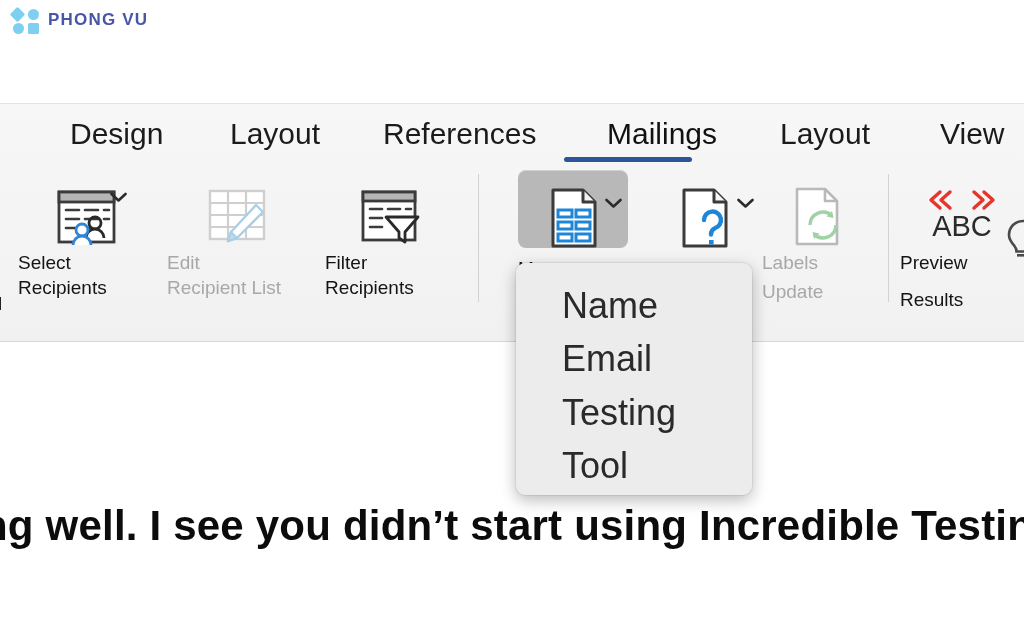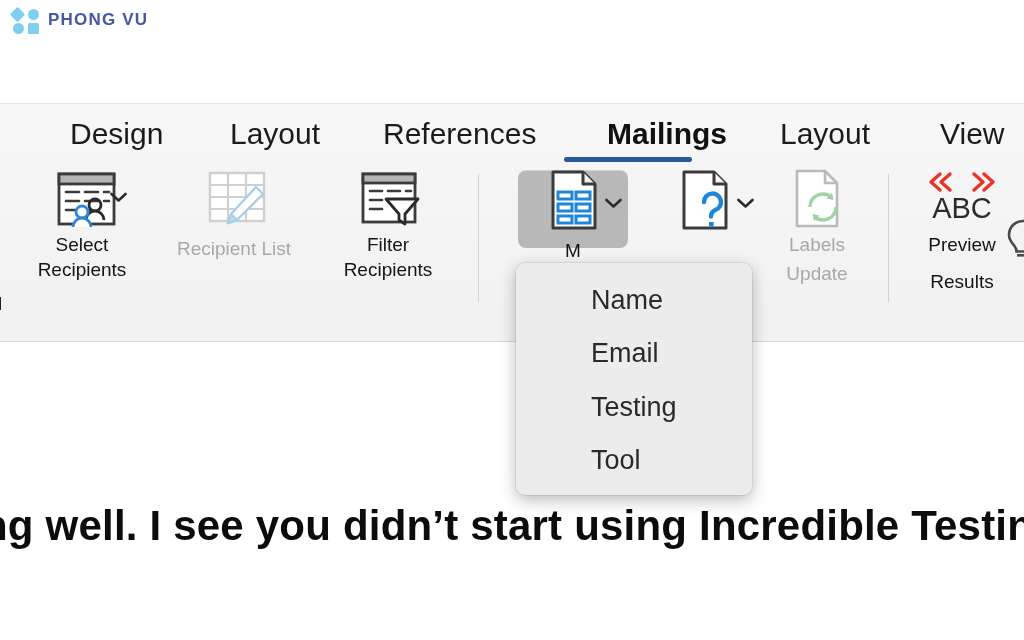--- a/index.html
+++ b/index.html
@@ -67,21 +67,21 @@
     width: 1024px; height: 62px;
   }
   .tab {
     position: absolute;
     top: 13px;
     font-size: 30px;
     color: #1b1b1b;
     white-space: nowrap;
     margin-left: 40px;
   }
-  .tab.active { font-weight: bold; color: #111; }
+  .tab.active { font-weight: normal; color: #111; }
   .tab-underline {
     position: absolute;
     height: 5px;
     border-radius: 2.5px;
     background: #2b579a;
     top: 53px;
   }
   .bulb-icon {
     position: absolute;
     left: 1005px; top: 114px;
@@ -89,22 +89,22 @@
   }
 
   
   .ribbon-body {
     position: absolute;
     left: 0; top: 62px;
     width: 1024px; height: 176px;
   }
   .rb-btn {
     position: absolute;
-    top: 0;
-    text-align: center;
+    top: 18px;
+    text-align: left;
     color: #1b1b1b;
   }
   .rb-icon {
     position: relative;
     margin: 0 auto;
     width: 70px; height: 62px;
   }
   .rb-label {
     margin-top: 4px;
     font-size: 19px;
@@ -144,24 +144,23 @@
     width: 236px; height: 232px;
     background: #ececec;
     border-radius: 9px;
     box-shadow: 0 5px 16px rgba(0,0,0,.28), 0 0 0 1px rgba(0,0,0,.06);
     z-index: 40;
     overflow: hidden;
   }
   .dd-item {
     position: absolute;
     left: 46px;
-    font-size: 27px;
+    font-size: 36px;
     color: #2a2a2a;
     white-space: nowrap;
-    margin-left: 29px;
   }
 
   
   .doc-area {
     position: absolute;
     left: 0; top: 342px;
     width: 1024px; height: 298px;
     background: #ffffff;
     overflow: hidden;
   }
@@ -253,21 +252,22 @@
               <line x1="11" y1="43" x2="65" y2="43"></line>
               <line x1="29" y1="7" x2="29" y2="55"></line>
               <line x1="47" y1="7" x2="47" y2="55"></line>
             </g>
             <g>
               <path d="M57 21 L64 28 L38 54 L29 57 L32 48 Z" fill="#ffffff" stroke="#a9cfe8" stroke-width="2.4" stroke-linejoin="round"></path>
               <path d="M32 48 L38 54 L29 57 Z" fill="#bcdcf0" stroke="#a9cfe8" stroke-width="2"></path>
             </g>
           </svg>
         </div>
-        <div class="rb-label" style="margin-top:8px">Recipient List</div>
+        <div class="rb-label">Edit</div>
+        <div class="rb-label" style="margin-top:0">Recipient List</div>
       </div>
 
       <div class="rb-btn" style="left:325px; width:126px">
         <div class="rb-icon">
           <svg viewBox="0 0 70 62" width="70" height="62">
             <rect x="10" y="8" width="52" height="48" fill="#fff" stroke="#3b3b3b" stroke-width="2.8"></rect>
             <rect x="10" y="8" width="52" height="9" fill="#b5b5b5" stroke="#3b3b3b" stroke-width="2.8"></rect>
             <g stroke="#3b3b3b" stroke-width="2.6" stroke-linecap="round">
               <line x1="17" y1="25" x2="29" y2="25"></line>
               <line x1="35" y1="25" x2="47" y2="25"></line>

